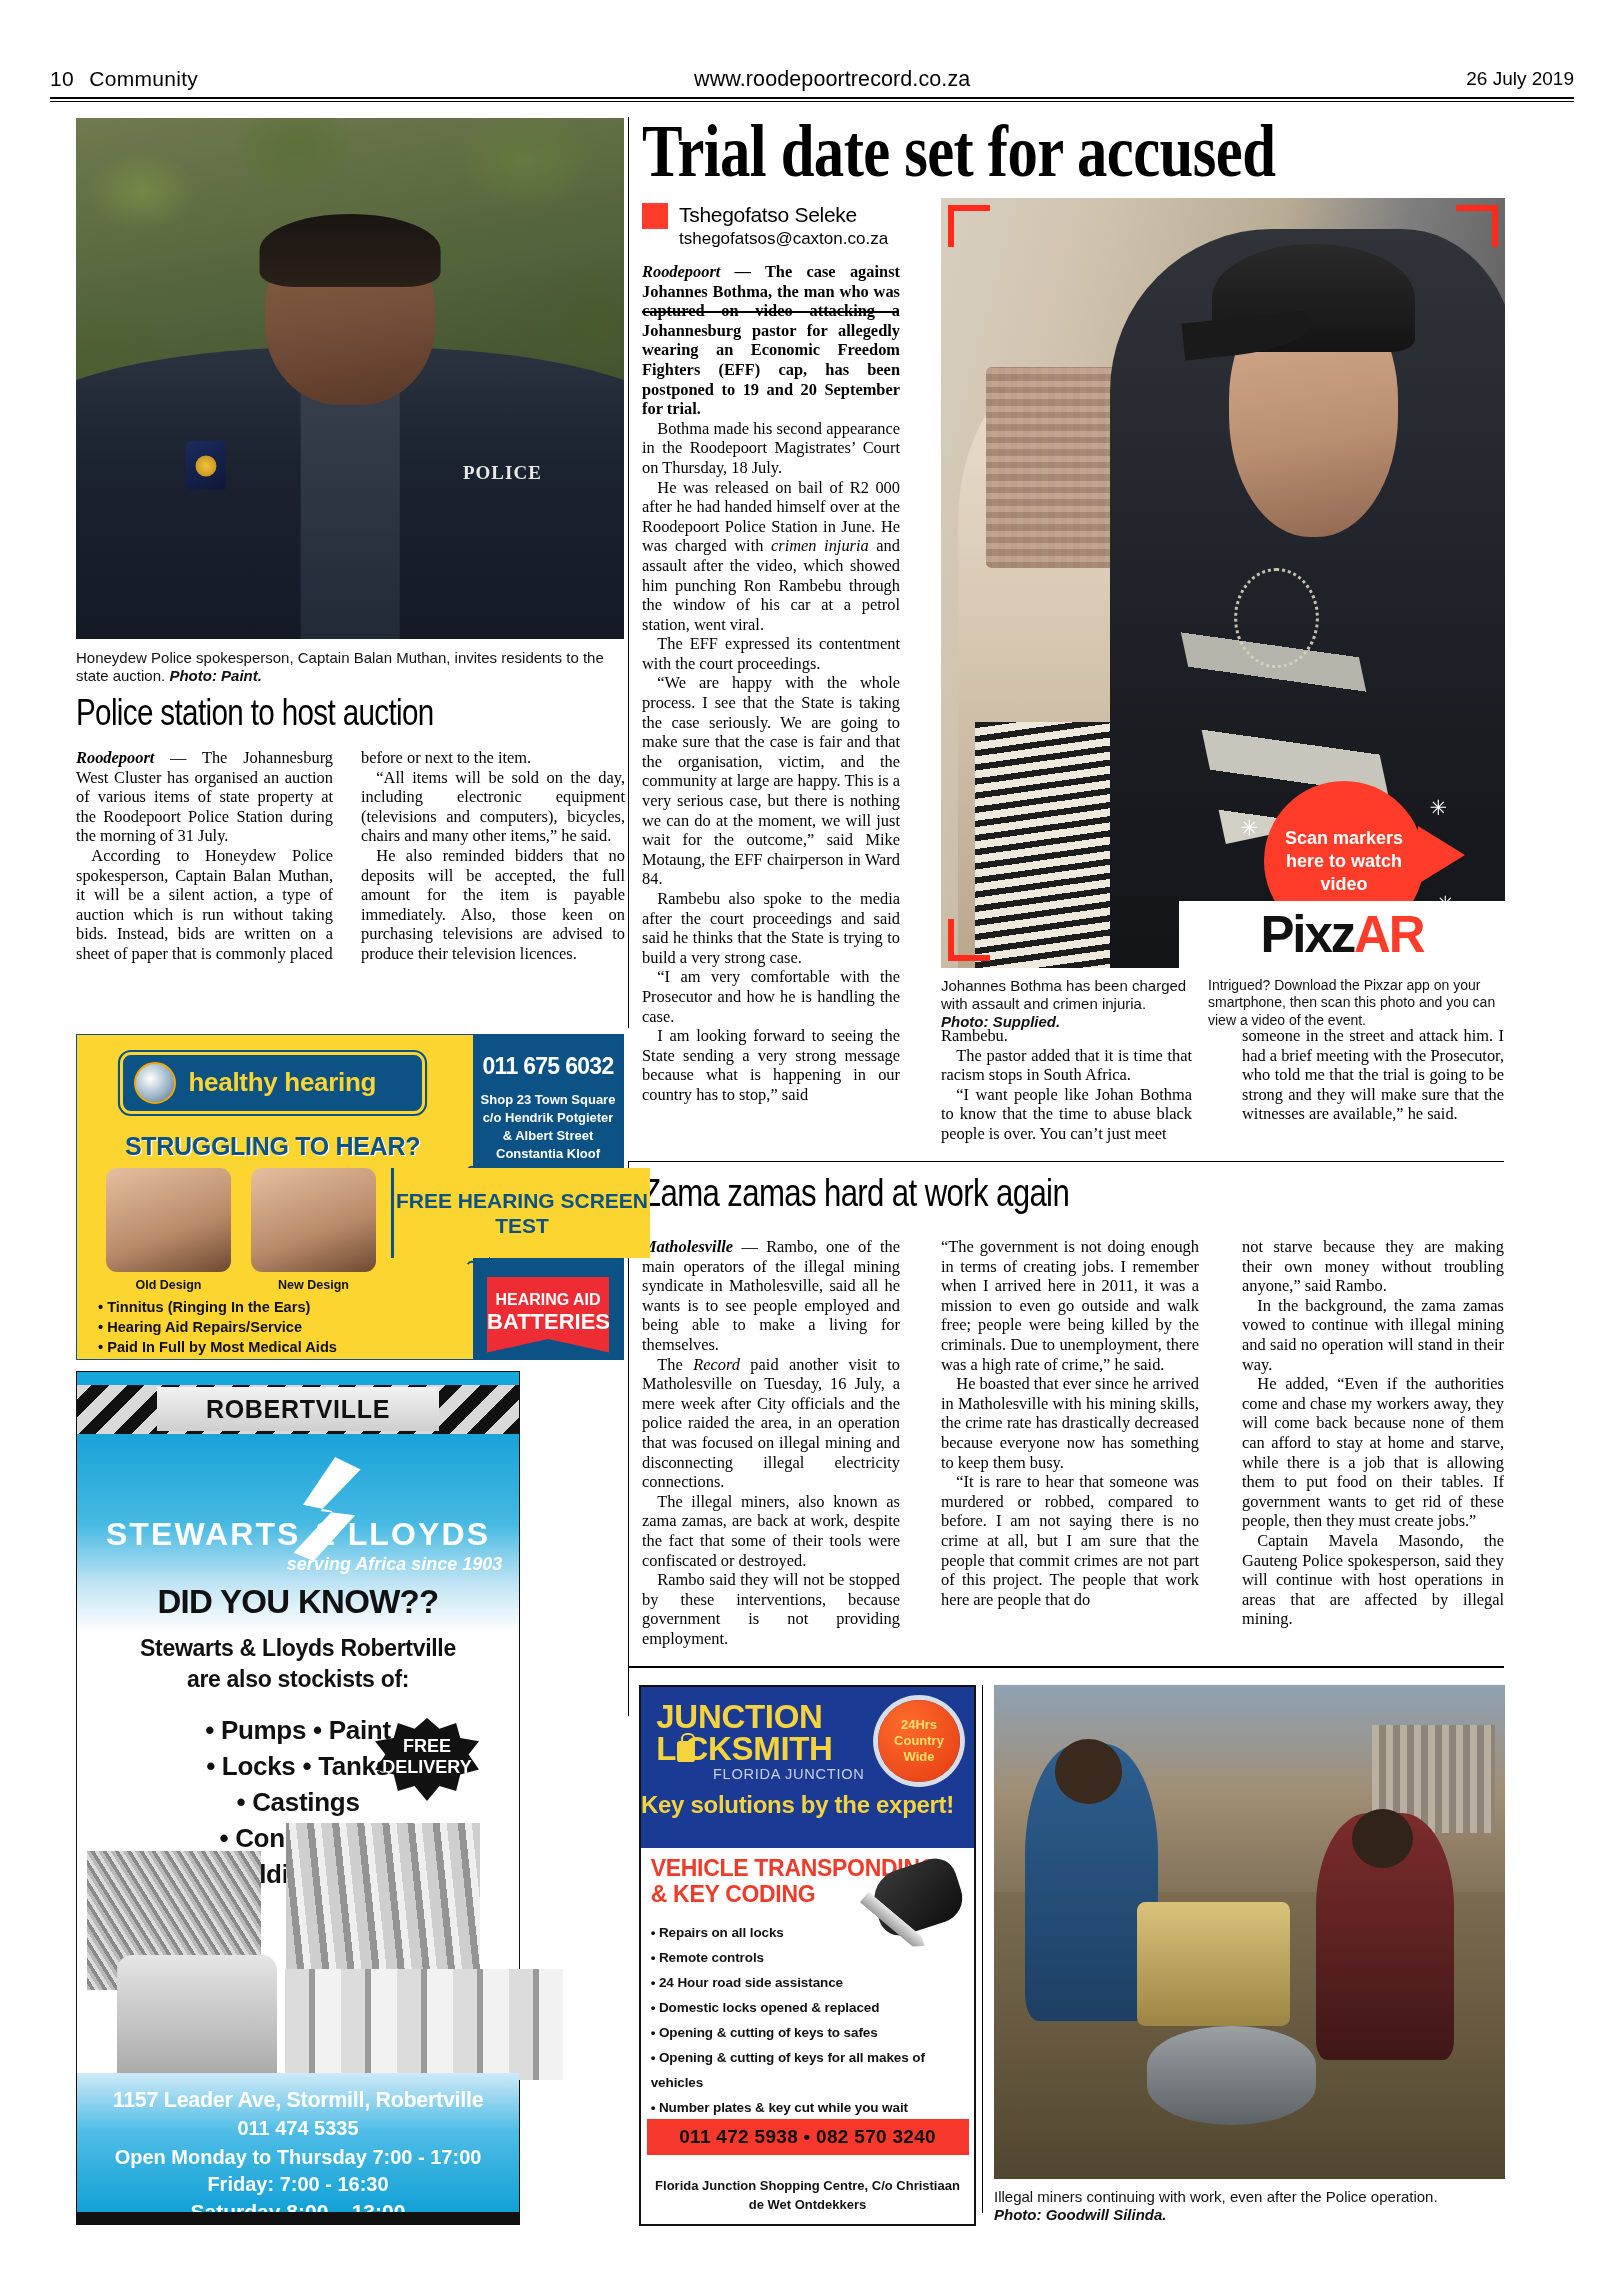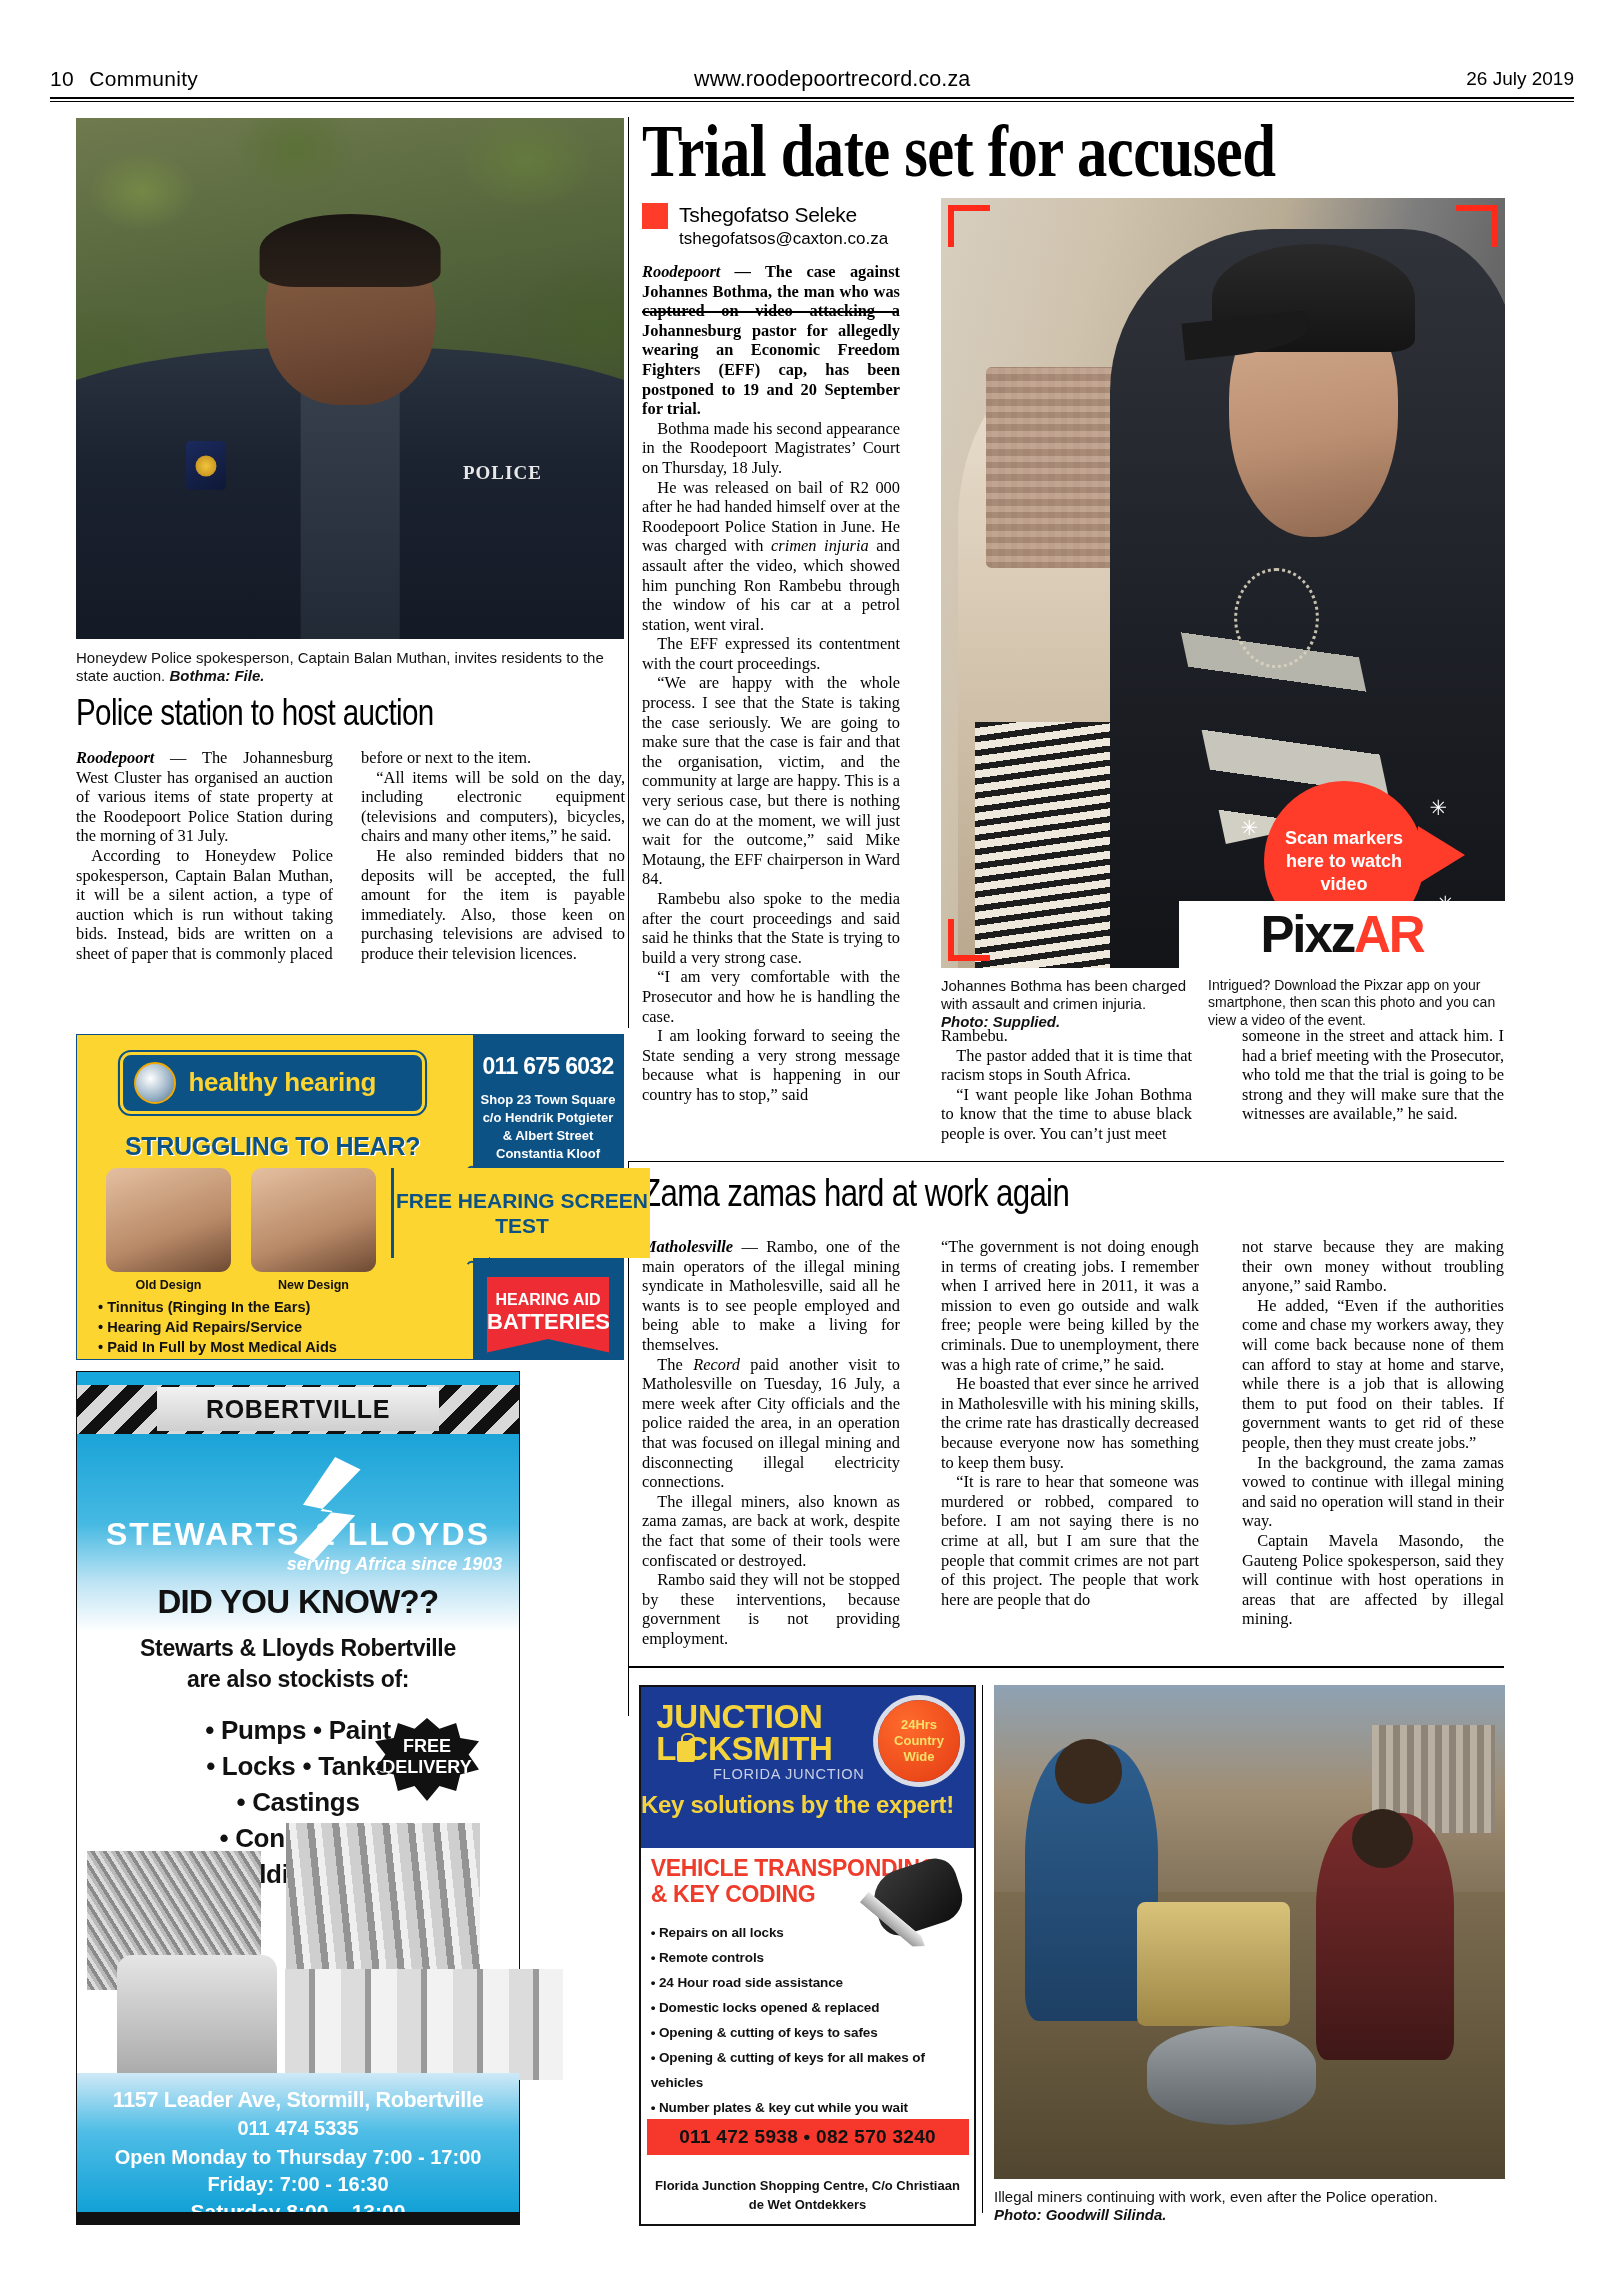--- a/index.html
+++ b/index.html
@@ -311,21 +311,21 @@
     <div class="cop-foliage"></div>
     <div class="cop-body"></div>
     <div class="cop-shoulderline"></div>
     <div class="cop-head"></div>
     <div class="cop-hair"></div>
     <div class="cop-badge"></div>
     <div class="cop-police">POLICE</div>
   </div>
   <div class="cap" style="position:absolute; left:76px; top:649px; width:548px;">
     <span>Honeydew Police spokesperson, Captain Balan Muthan, invites residents to the state auction.</span>
-    <b>Bothma: File.</b>
+    <b>Photo: Paint.</b>
   </div>
 
   <div class="hl-sans" style="position:absolute; left:76px; top:694px; width:680px; font-size:37px;">Police station to host auction</div>
 
   <div class="body-col" style="position:absolute; left:76px; top:748px; width:257px;">
     <p class="first"><b><i>Roodepoort</i></b> — The Johannesburg West Cluster has organised an auction of various items of state property at the Roodepoort Police Station during the morning of 31 July.</p>
     <p>According to Honeydew Police spokesperson, Captain Balan Muthan, it will be a silent action, a type of auction which is run without taking bids. Instead, bids are written on a sheet of paper that is commonly placed</p>
   </div>
   <div class="body-col" style="position:absolute; left:361px; top:748px; width:264px;">
     <p class="first">before or next to the item.</p>
@@ -411,22 +411,22 @@
     <p>The illegal miners, also known as zama zamas, are back at work, despite the fact that some of their tools were confiscated or destroyed.</p>
     <p>Rambo said they will not be stopped by these interventions, because government is not providing employment.</p>
   </div>
   <div class="body-col" style="position:absolute; left:941px; top:1237px; width:258px;">
     <p class="first">“The government is not doing enough in terms of creating jobs. I remember when I arrived here in 2011, it was a mission to even go outside and walk free; people were being killed by the criminals. Due to unemployment, there was a high rate of crime,” he said.</p>
     <p>He boasted that ever since he arrived in Matholesville with his mining skills, the crime rate has drastically decreased because everyone now has something to keep them busy.</p>
     <p>“It is rare to hear that someone was murdered or robbed, compared to before. I am not saying there is no crime at all, but I am sure that the people that commit crimes are not part of this project. The people that work here are people that do</p>
   </div>
   <div class="body-col" style="position:absolute; left:1242px; top:1237px; width:262px;">
     <p class="first">not starve because they are making their own money without troubling anyone,” said Rambo.</p>
+    <p>In the background, the zama zamas vowed to continue with illegal mining and said no operation will stand in their way.</p>
     <p>He added, “Even if the authorities come and chase my workers away, they will come back because none of them can afford to stay at home and starve, while there is a job that is allowing them to put food on their tables. If government wants to get rid of these people, then they must create jobs.”</p>
-    <p>In the background, the zama zamas vowed to continue with illegal mining and said no operation will stand in their way.</p>
     <p>Captain Mavela Masondo, the Gauteng Police spokesperson, said they will continue with host operations in areas that are affected by illegal mining.</p>
   </div>
 
   <div class="hrule" style="left:628px; top:1666px; width:876px; height:2.1px;"></div>
 
   <div class="photo" style="left:994px; top:1685px; width:511px; height:494px;">
     <div class="mn-bg"></div>
     <div class="mn-pipes"></div>
     <div class="mn-ground"></div>
     <div class="mn-person-l"></div>

